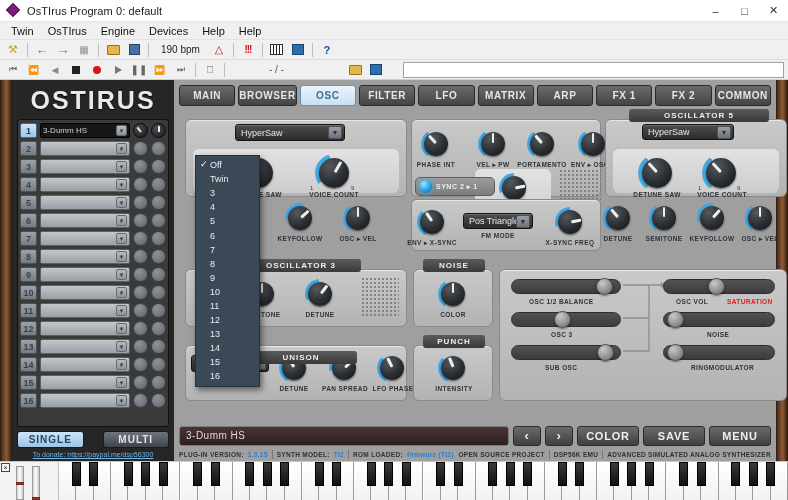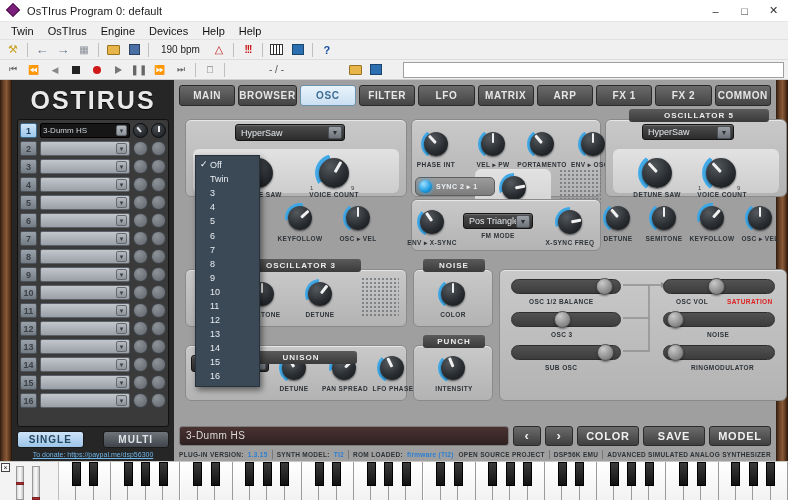--- a/index.html
+++ b/index.html
@@ -1161,21 +1161,21 @@
           </div>
 
         </div>
 
         <div class="presetbar">
           <div class="preset-name">3-Dumm  HS</div>
           <div class="pbtn nav">‹</div>
           <div class="pbtn nav">›</div>
           <div class="pbtn wide">COLOR</div>
           <div class="pbtn wide">SAVE</div>
-          <div class="pbtn wide">MODEL</div>
+          <div class="pbtn wide">MENU</div>
         </div>
 
         <div class="infobar">
           <span>PLUG-IN VERSION:</span>
           <span class="v">1.3.15</span>
           <span class="ib-sep"></span>
           <span>SYNTH MODEL:</span>
           <span class="v">TI2</span>
           <span class="ib-sep"></span>
           <span>ROM LOADED:</span>

